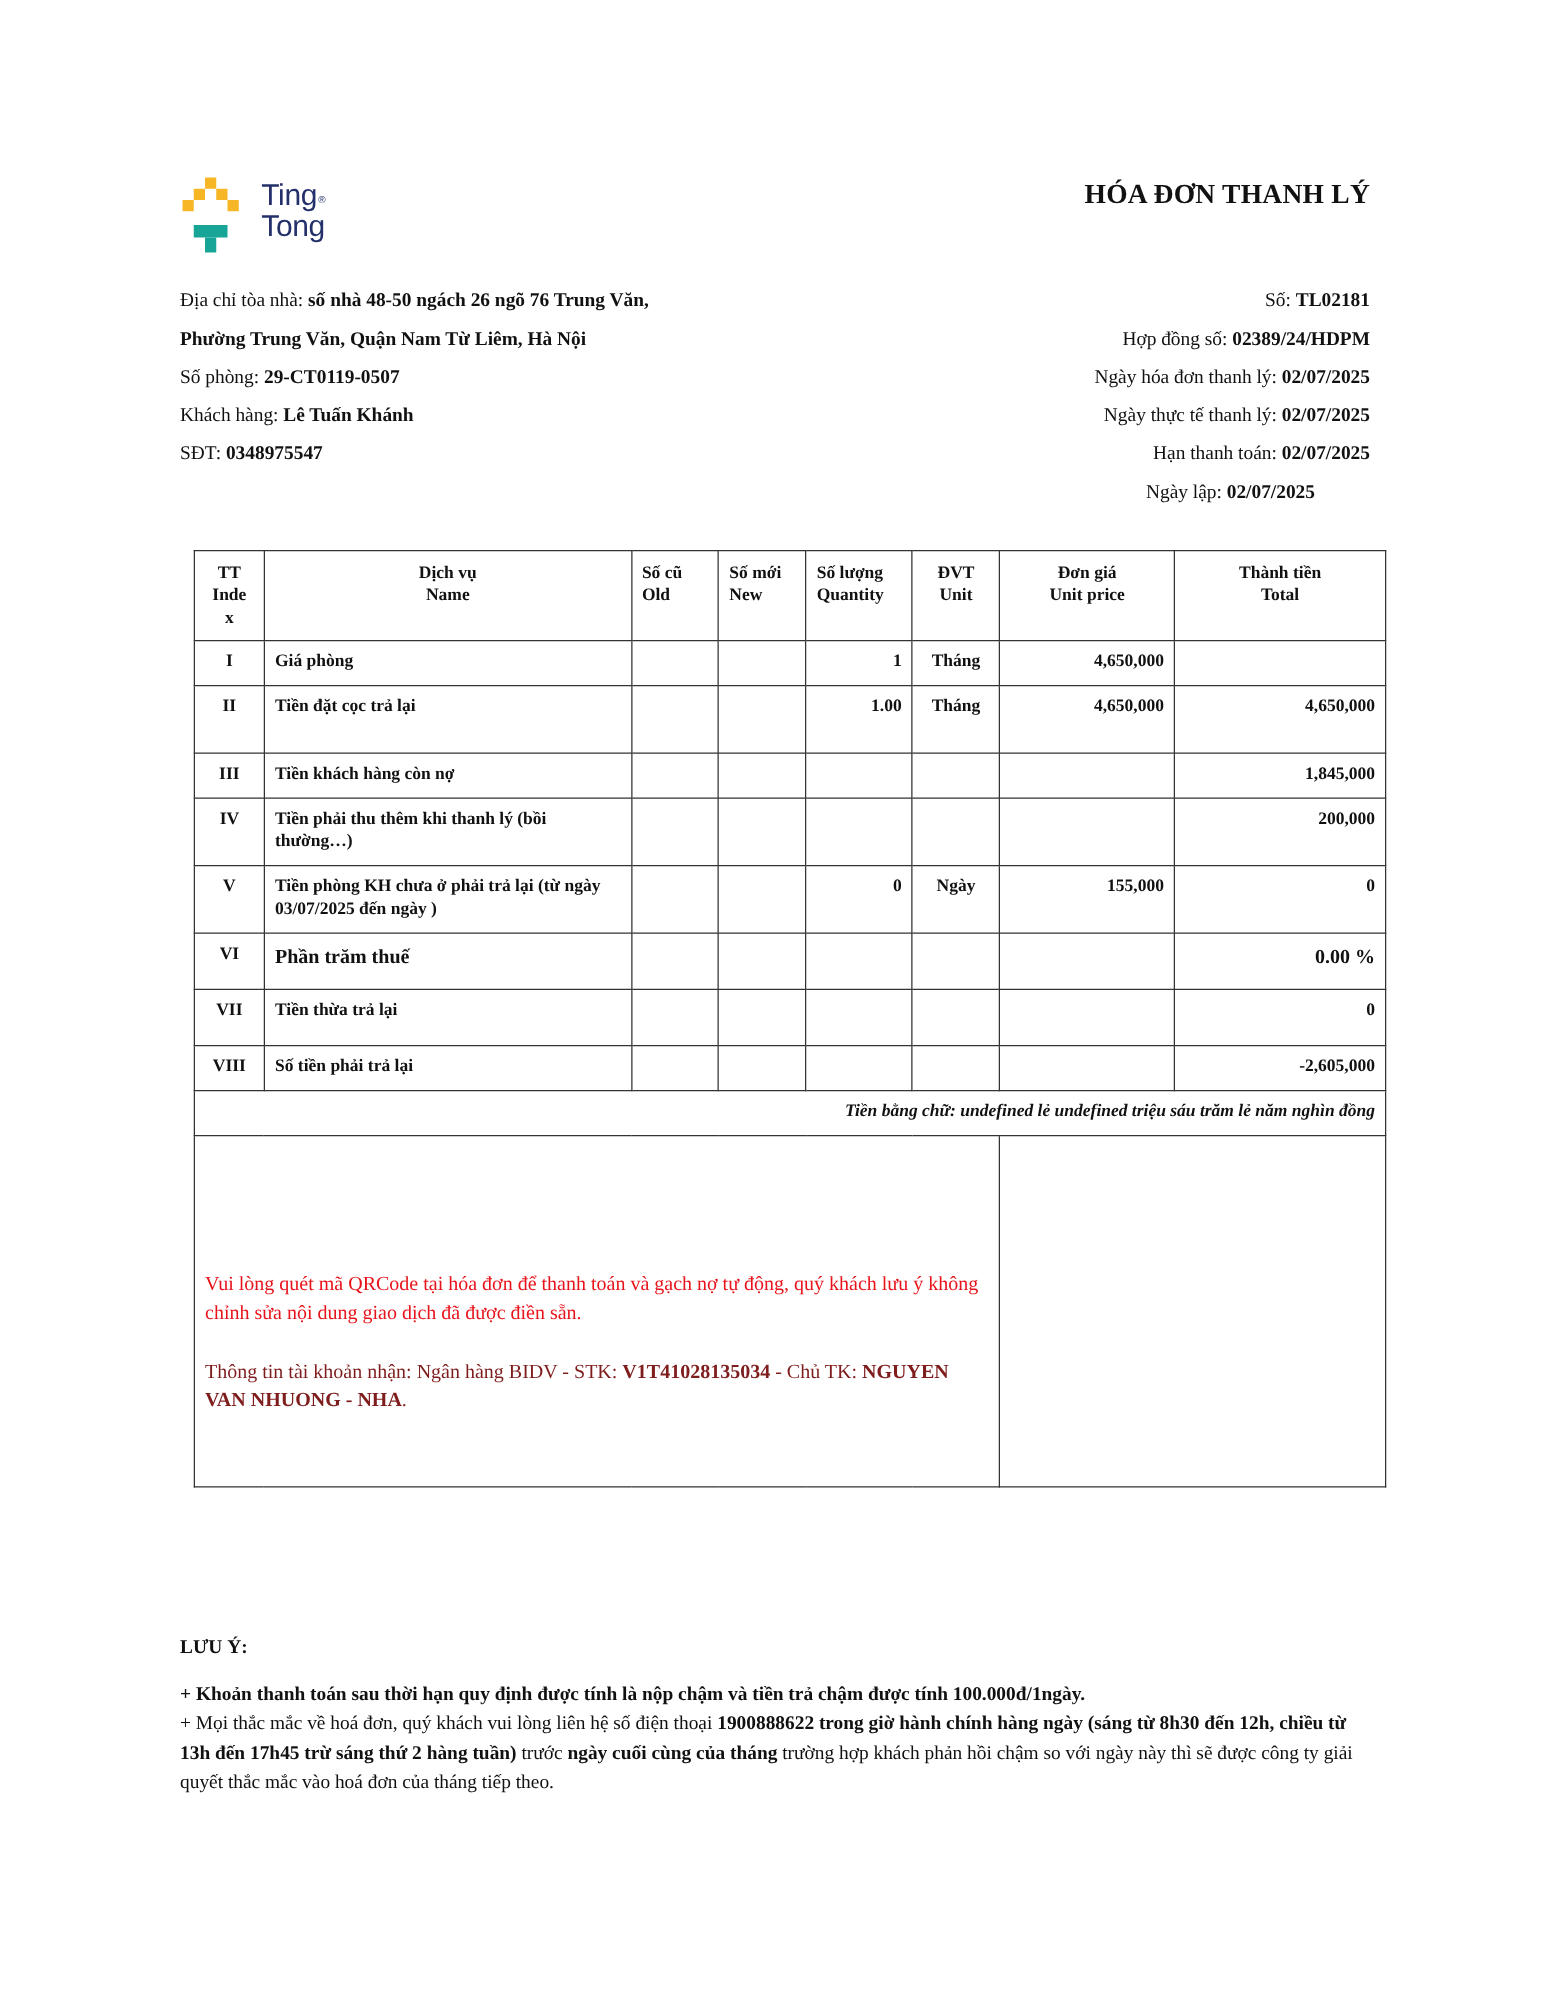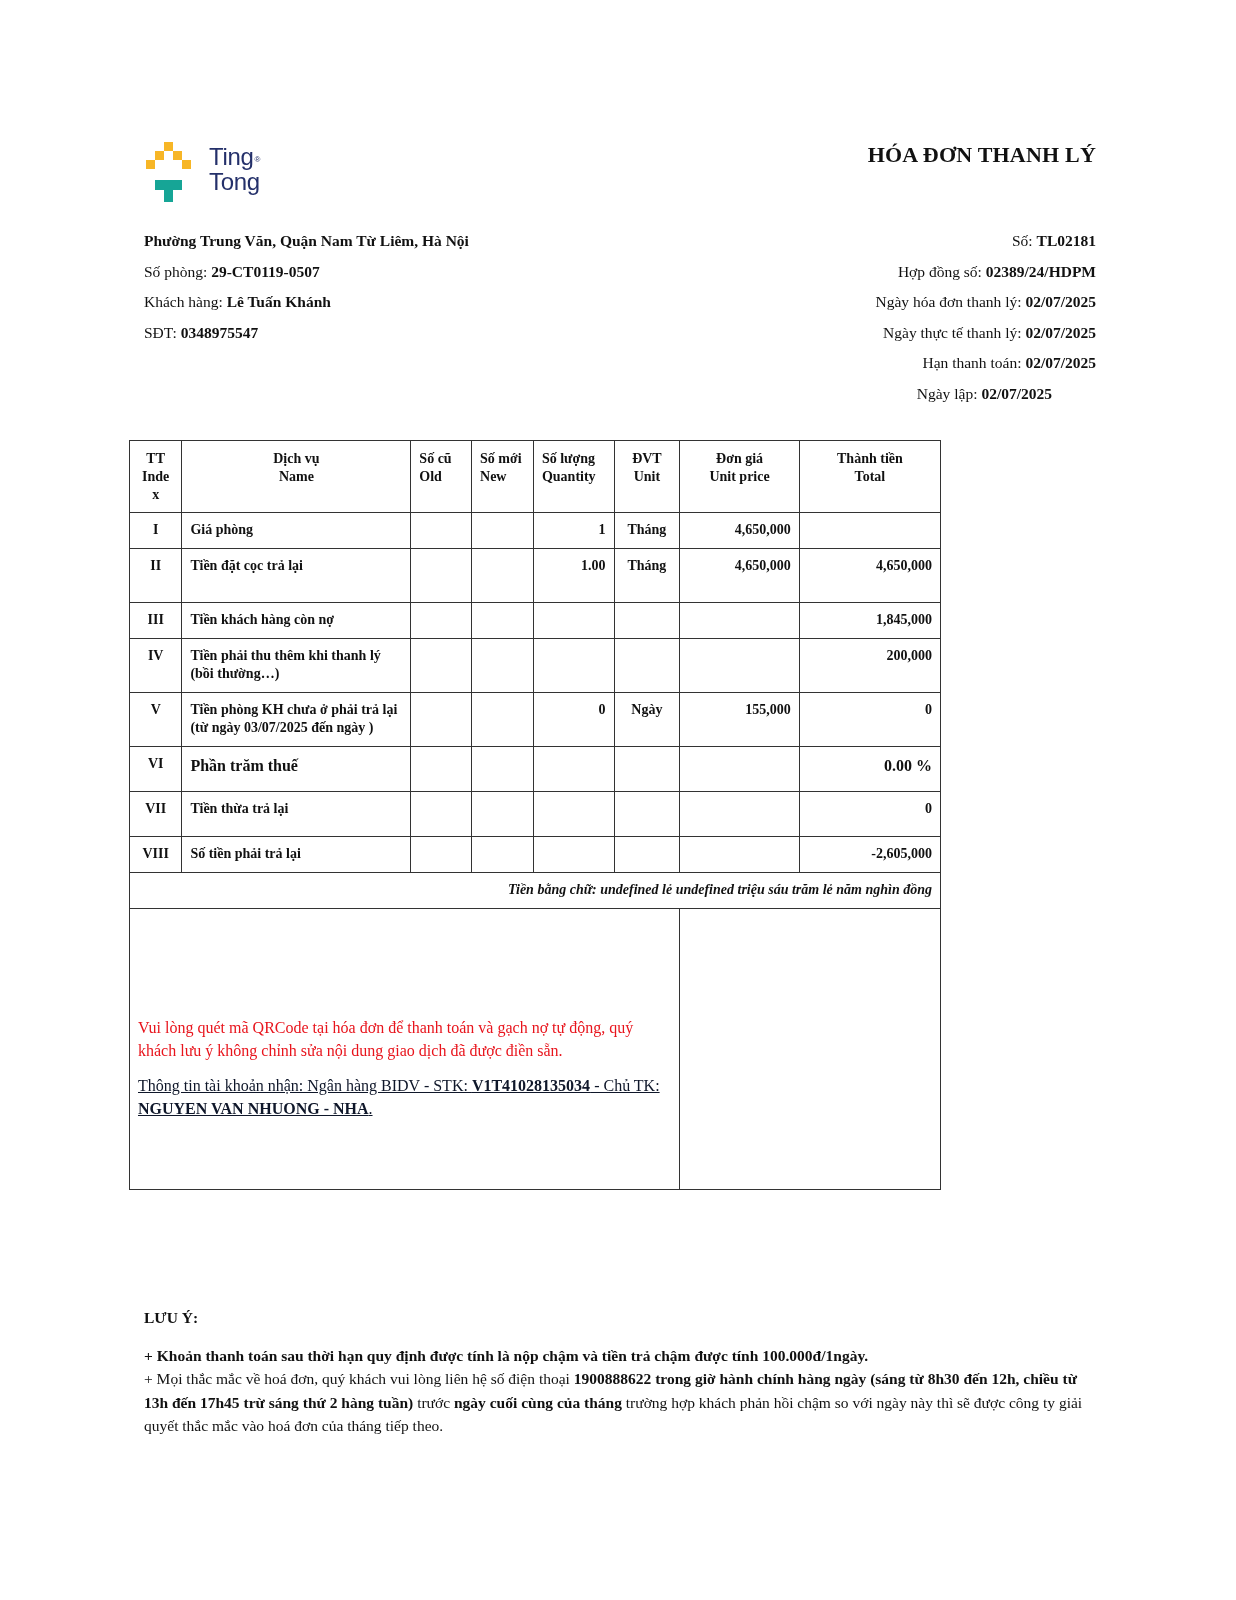--- a/index.html
+++ b/index.html
@@ -12,33 +12,33 @@
   .logo-text { position: absolute; left: 65px; top: 2px; font-family: "Liberation Sans", sans-serif; font-weight: normal; color: #24306a; font-size: 24px; line-height: 25px; letter-spacing: -0.3px; }
   .logo-text .reg { font-size: 8px; vertical-align: top; position: relative; top: 3px; margin-left: 1px; }
 
   .title { position: absolute; right: 140px; top: 142px; font-size: 22px; font-weight: bold; letter-spacing: 0.2px; }
 
   .info-left { position: absolute; left: 144px; top: 226px; font-size: 15.5px; line-height: 30.5px; }
   .info-right { position: absolute; right: 140px; top: 226px; font-size: 15.5px; line-height: 30.5px; text-align: right; }
   .info-right .last { padding-right: 44px; }
   b, .b { font-weight: bold; }
 
-  table.inv { position: absolute; left: 129px; top: 440px; width: 812px; border-collapse: collapse; font-size: 14px; font-weight: bold; }
+  table.inv { position: absolute; left: 155px; top: 440px; width: 954px; border-collapse: collapse; font-size: 14px; font-weight: bold; }
   table.inv td, table.inv th { border: 1.5px solid #333; vertical-align: top; padding: 8px 8px; line-height: 18px; }
   table.inv th { text-align: center; font-weight: bold; padding-top: 9px; }
   table.inv th.left { text-align: left; }
   .c { text-align: center; }
   .r { text-align: right; }
   .big { font-size: 16px; }
   .it { font-style: italic; font-weight: bold; text-align: right; }
 
   .payrow td { height: 280px; padding: 0 !important; }
   .paytext { padding: 88px 8px 0 8px; font-weight: normal; font-size: 16px; line-height: 23px; }
   .paytext .red { color: #e8141c; margin-top: 19px; }
-  .paytext .acct { margin-top: 12px; color: #0f172a; text-decoration: underline; }
+  .paytext .acct { margin-top: 24px; color: #7f1d1d; }
 
   .notes { position: absolute; left: 144px; top: 1306px; width: 960px; font-size: 15.5px; line-height: 23.5px; }
   .notes .hd { font-weight: bold; margin-bottom: 14px; }
 </style>
 </head>
 <body>
 
 <div class="page">
 
   <div class="logo">
@@ -51,20 +51,21 @@
     <div class="teal" style="left:20px;top:48px;width:9px;height:12px;"></div>
     <div class="logo-text">
       <div><span>Ting</span><span class="reg">®</span></div>
       <div>Tong</div>
     </div>
   </div>
 
   <div class="title">HÓA ĐƠN THANH LÝ</div>
 
   <div class="info-left">
+    <div><span>Địa chỉ tòa nhà: </span><b>số nhà 48-50 ngách 26 ngõ 76 Trung Văn,</b></div>
     <div><b>Phường Trung Văn, Quận Nam Từ Liêm, Hà Nội</b></div>
     <div><span>Số phòng: </span><b>29-CT0119-0507</b></div>
     <div><span>Khách hàng: </span><b>Lê Tuấn Khánh</b></div>
     <div><span>SĐT: </span><b>0348975547</b></div>
   </div>
 
   <div class="info-right">
     <div><span>Số: </span><b>TL02181</b></div>
     <div><span>Hợp đồng số: </span><b>02389/24/HDPM</b></div>
     <div><span>Ngày hóa đơn thanh lý: </span><b>02/07/2025</b></div>

